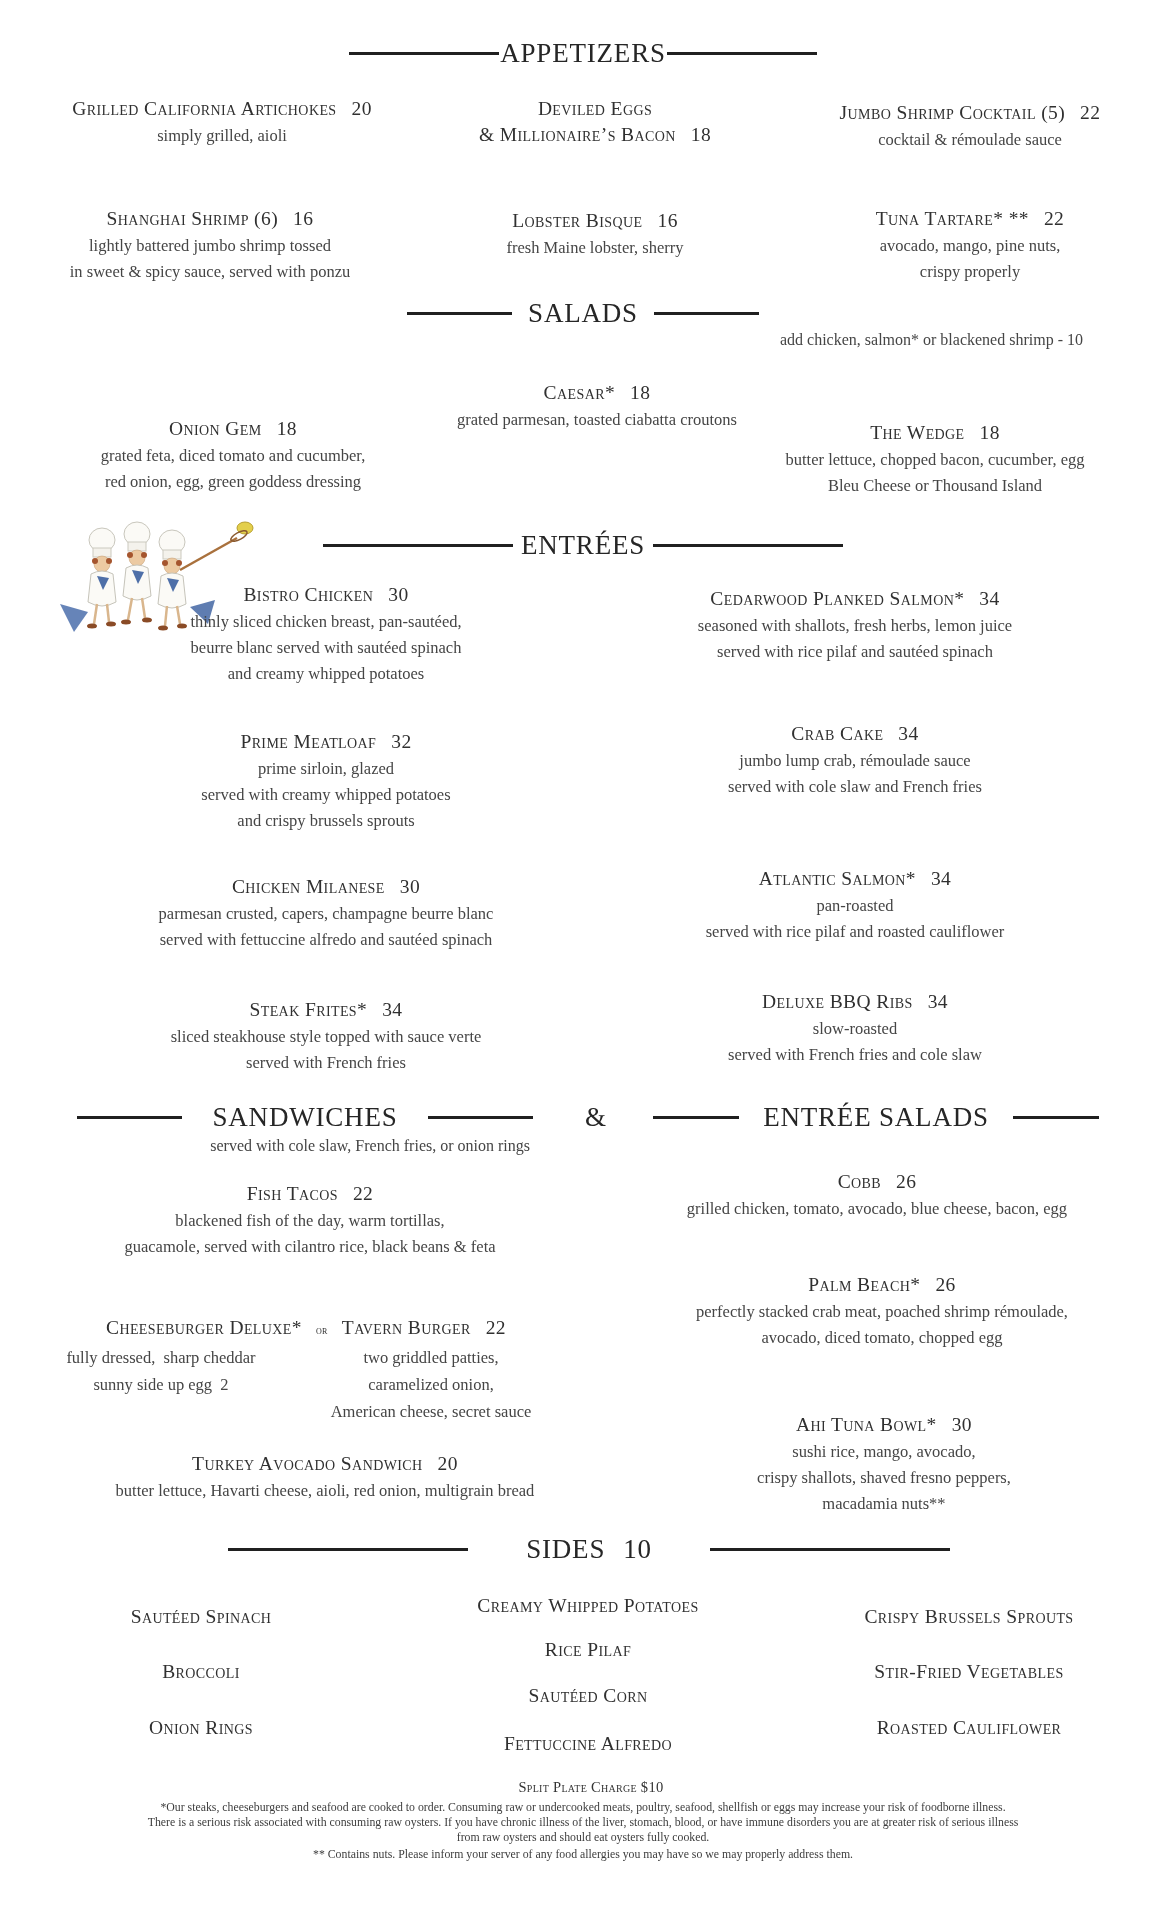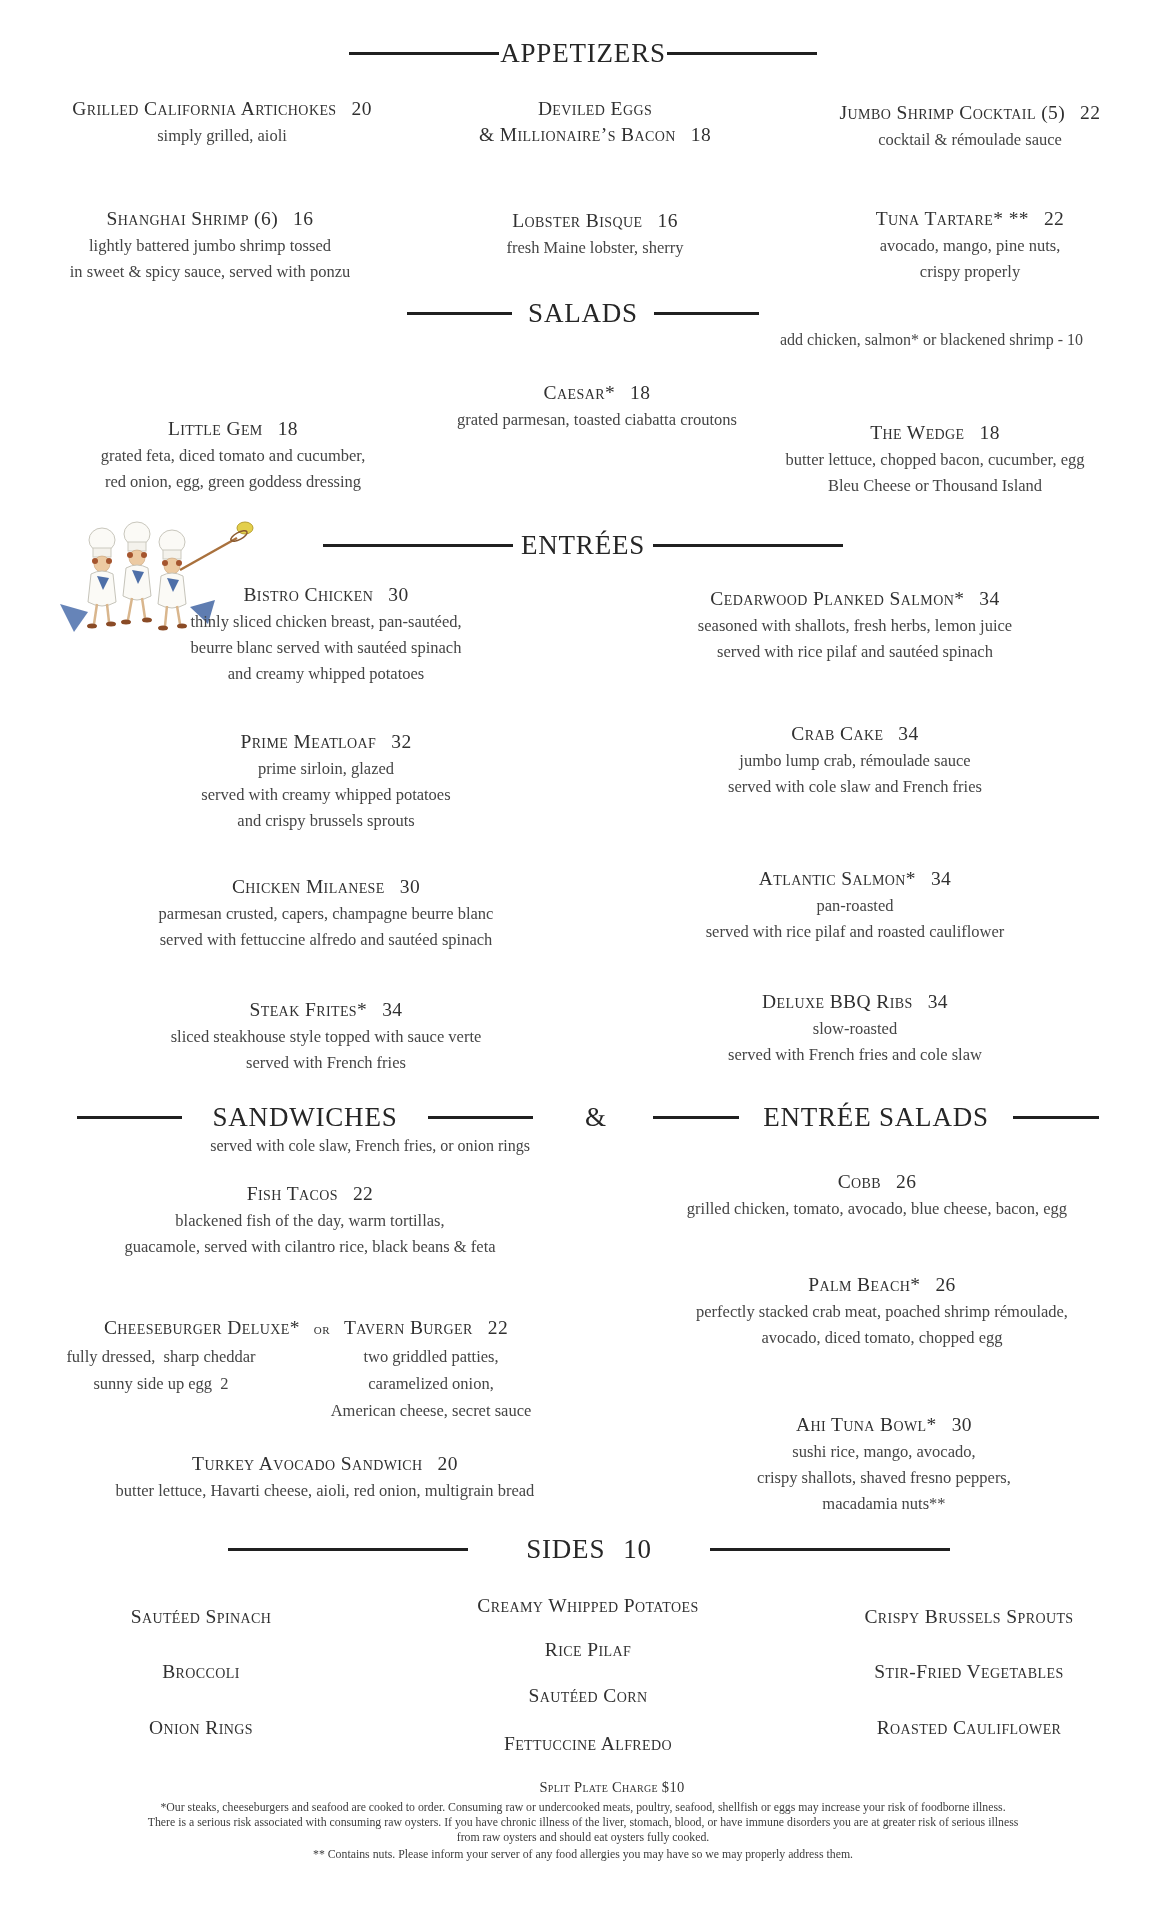--- a/index.html
+++ b/index.html
@@ -9,29 +9,29 @@
   }
   .sec-head{position:absolute;display:flex;align-items:center;justify-content:center;}
   .sec-title{font-size:27px;color:#262626;letter-spacing:.8px;white-space:pre;}
   .rule{height:2.5px;background:#202020;flex:0 0 auto;}
   .r150{width:150px}.r105{width:105px}.r190{width:190px}.r86{width:86px}.r240{width:240px}
   .note{font-size:16px;color:#454545;text-align:right;}
   .item{position:absolute;text-align:center;}
   .ttl{font-variant-caps:small-caps;font-size:19.5px;line-height:26px;letter-spacing:.4px;color:#303030;}
   .nm{white-space:pre-line;}
   .pr{margin-left:15px;margin-top:33px;}
-  .conj{font-variant-caps:small-caps;font-size:15px;margin:16px 14px;}
+  .conj{font-variant-caps:small-caps;font-size:12px;margin:16px 14px;}
   .dsc{font-size:16.5px;line-height:26px;color:#454545;white-space:pre;margin-top:1px;}
   .burger-cols{display:flex;margin-top:1px;}
   .bcol{white-space:pre;font-size:16.5px;line-height:27px;color:#454545;text-align:center;}
   .bcol.left{width:250px;}
   .bcol.right{width:290px;}
   .side{position:absolute;width:300px;text-align:center;font-variant-caps:small-caps;
         font-size:19.5px;letter-spacing:.4px;color:#303030;}
-  .split{position:absolute;left:112px;top:1779px;width:1000px;text-align:center;
+  .split{position:absolute;left:91px;top:1779px;width:1000px;text-align:center;
          font-variant-caps:small-caps;font-size:14.5px;letter-spacing:.3px;color:#333;}
   .foot{position:absolute;left:3px;top:1800px;width:1160px;text-align:center;
         font-size:11.8px;line-height:15.2px;color:#3d3d3d;}
   .chefs{position:absolute;left:40px;top:512px;}
 </style>
 </head>
 <body>
 
 <div class="page">
 
@@ -75,21 +75,21 @@
       <span class="rule r105"></span>
     </div>
     <div class="note" style="margin-top:2px">add chicken, salmon* or blackened shrimp - 10</div>
   </div>
 
   <div class="item" style="left:417px;top:380px;width:360px">
     <div class="ttl"><span class="nm">Caesar*</span><span class="pr">18</span></div>
     <div class="dsc">grated parmesan, toasted ciabatta croutons</div>
   </div>
   <div class="item" style="left:53px;top:416px;width:360px">
-    <div class="ttl"><span class="nm">Little Gem</span><span class="pr">18</span></div>
+    <div class="ttl"><span class="nm">Onion Gem</span><span class="pr">18</span></div>
     <div class="dsc">grated feta, diced tomato and cucumber,
 red onion, egg, green goddess dressing</div>
   </div>
   <div class="item" style="left:755px;top:420px;width:360px">
     <div class="ttl"><span class="nm">The Wedge</span><span class="pr">18</span></div>
     <div class="dsc">butter lettuce, chopped bacon, cucumber, egg
 Bleu Cheese or Thousand Island</div>
   </div>
 
   <svg class="chefs" width="240" height="140" viewBox="0 0 240 140">

